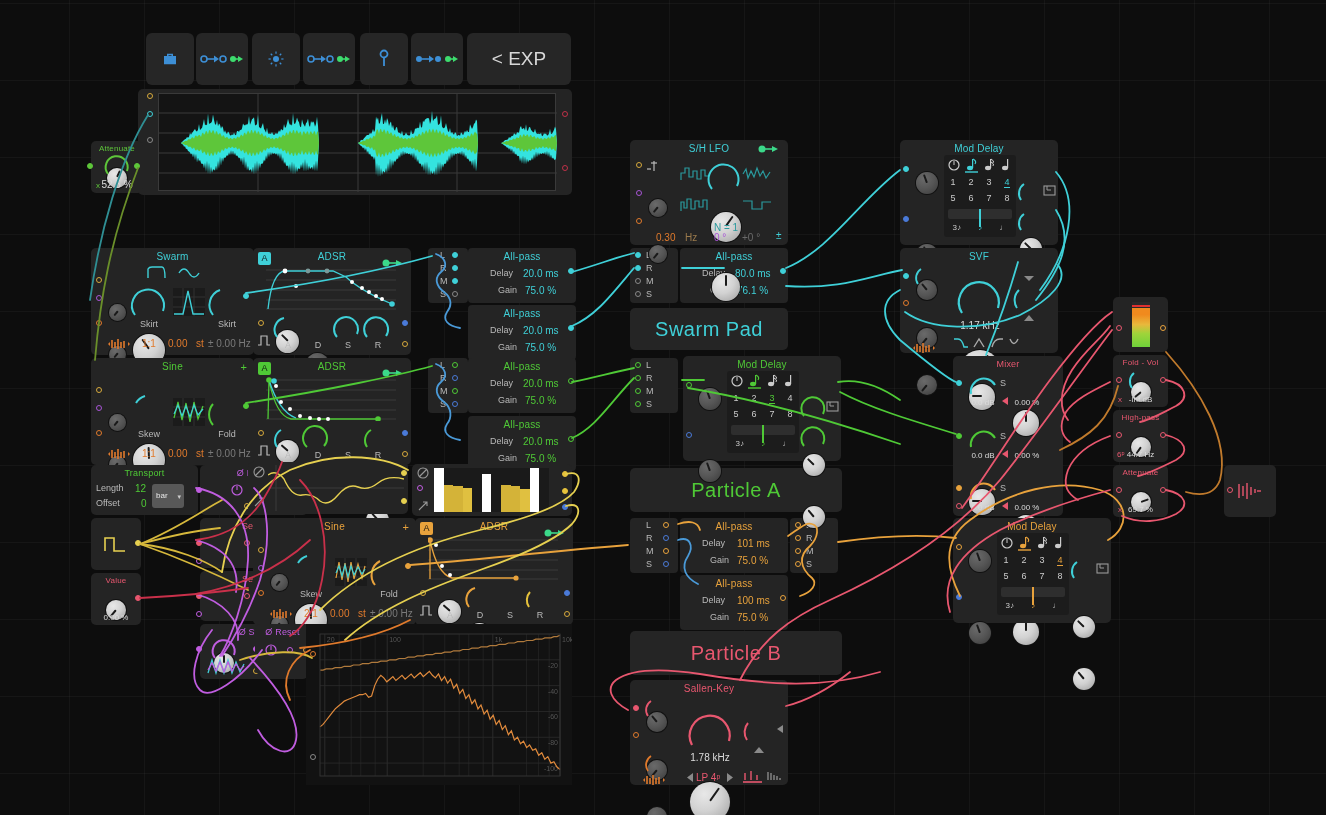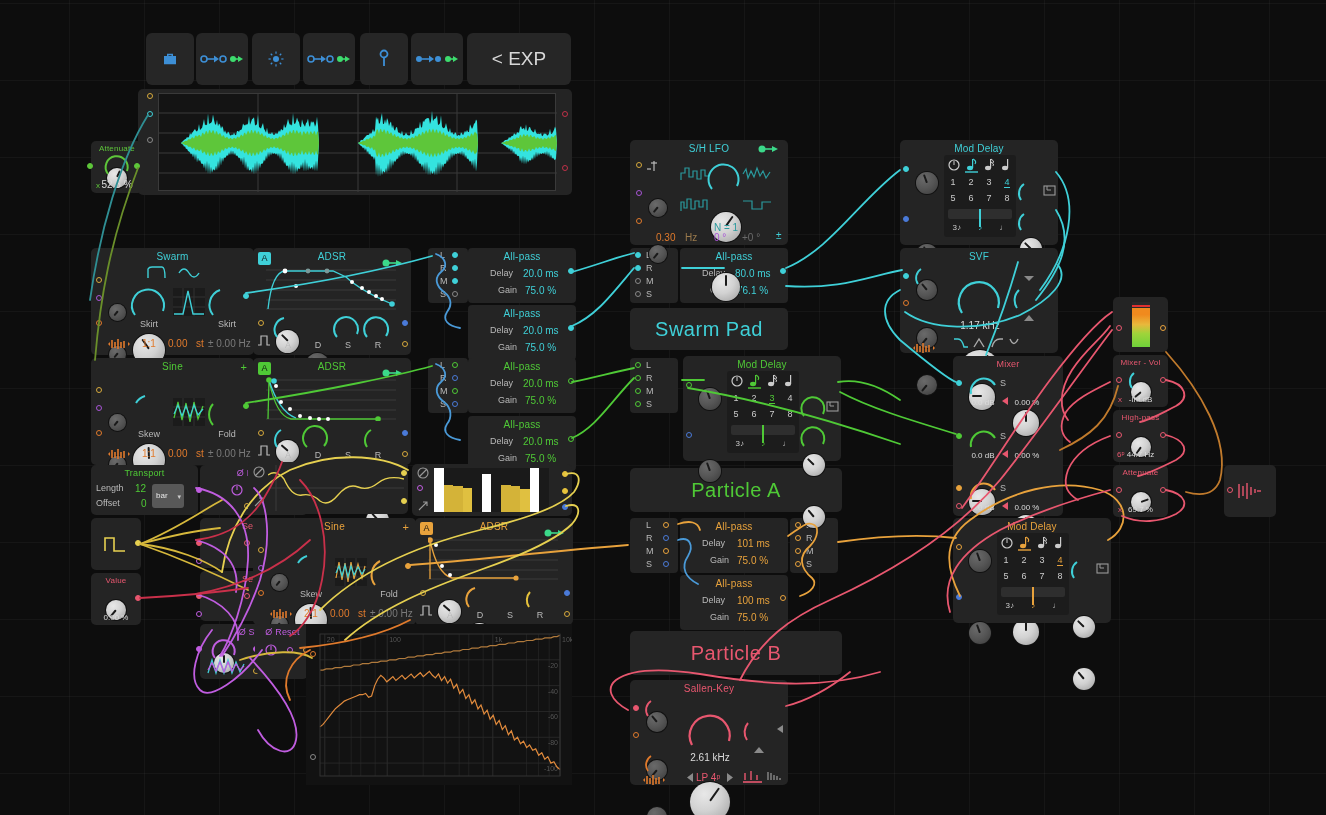--- a/index.html
+++ b/index.html
@@ -945,21 +945,21 @@
         </g>
       <path d="M0 6 L2 4 L2 8Z" fill="#e07a2c"></path>
         <path d="M22 6 L20 4 L20 8Z" fill="#e07a2c"></path>
     </svg>
     <div class="knob" style="left:60px;top:28px;width:40px;height:40px;">
         <div class="ptr" style="height:16px;transform:translateX(-50%) rotate(35deg);"></div>
       </div>
     <svg class="abs" width="52" height="52" style="left:54px;top:22px;">
         <path d="M8 43 A 20 20 0 1 1 45 39" fill="none" stroke="#e8576f" stroke-width="2.2"></path>
       </svg>
-    <span class="val" style="position:absolute;left:54px;top:72px;width:52px;text-align:center;color:#dcdcdc;font-size:10px;">2.61 kHz</span>
+    <span class="val" style="position:absolute;left:54px;top:72px;width:52px;text-align:center;color:#dcdcdc;font-size:10px;">1.78 kHz</span>
 
     <svg class="abs" width="36" height="36" style="left:111px;top:31px;">
         <path d="M6 29 A 14 14 0 0 1 7 12" fill="none" stroke="#e8576f" stroke-width="2"></path>
       </svg>
     <svg class="abs" width="8" height="10" style="left:146px;top:44px;">
         <path d="M7 1 L1 5 L7 9Z" fill="#8a8a8a"></path>
       </svg>
     <svg class="abs" width="12" height="8" style="left:123px;top:66px;">
         <path d="M1 7 L6 1 L11 7Z" fill="#8a8a8a"></path>
       </svg>
@@ -978,21 +978,21 @@
       <path d="M2 10 L2 2 M5 10 L5 3 M8 10 L8 5 M11 10 L11 6 M14 10 L14 8" stroke="#9a9a9a" stroke-width="1.2"></path>
     </svg>
   </div>
 
   <div class="mod" style="left:1113px;top:297px;width:55px;height:55px;">
     <div style="position:absolute;left:19px;top:5px;width:18px;height:45px;background:linear-gradient(to top,#6fd13a 0%,#9fd43a 30%,#e8b83c 50%,#f08a1e 72%,#f08a1e 86%,#2a2a2a 86%,#2a2a2a 88%,#e03030 88%,#e03030 94%,#2a2a2a 94%);"></div>
     <span class="port" style="left:3px;top:28px;border-color:#e8576f;"></span>
     <span class="port" style="left:47px;top:28px;border-color:#e8a23c;"></span>
   </div>
   <div class="mod" style="left:1113px;top:355px;width:55px;height:52px;">
-    <div class="mod-title" style="color:#e8576f;font-size:8px;">Mixer - Vol</div>
+    <div class="mod-title" style="color:#e8576f;font-size:8px;">Fold - Vol</div>
     <div class="knob" style="left:18px;top:15px;width:20px;height:20px;">
         <div class="ptr" style="height:8px;transform:translateX(-50%) rotate(-130deg);"></div>
       </div>
     <svg class="abs" width="30" height="30" style="left:13px;top:10px;">
         <path d="M6 23 A 11 11 0 0 1 8 8" fill="none" stroke="#3fd0d8" stroke-width="2"></path>
       </svg>
     <span class="val" style="position:absolute;left:0;right:0;bottom:3px;text-align:center;color:#dcdcdc;font-size:8px;">-Inf dB</span>
     <span style="position:absolute;left:5px;bottom:3px;font-size:8px;color:#e8576f;">x</span>
     <span class="port" style="left:3px;top:22px;border-color:#e8576f;"></span>
     <span class="port" style="left:47px;top:22px;border-color:#e8576f;"></span>

